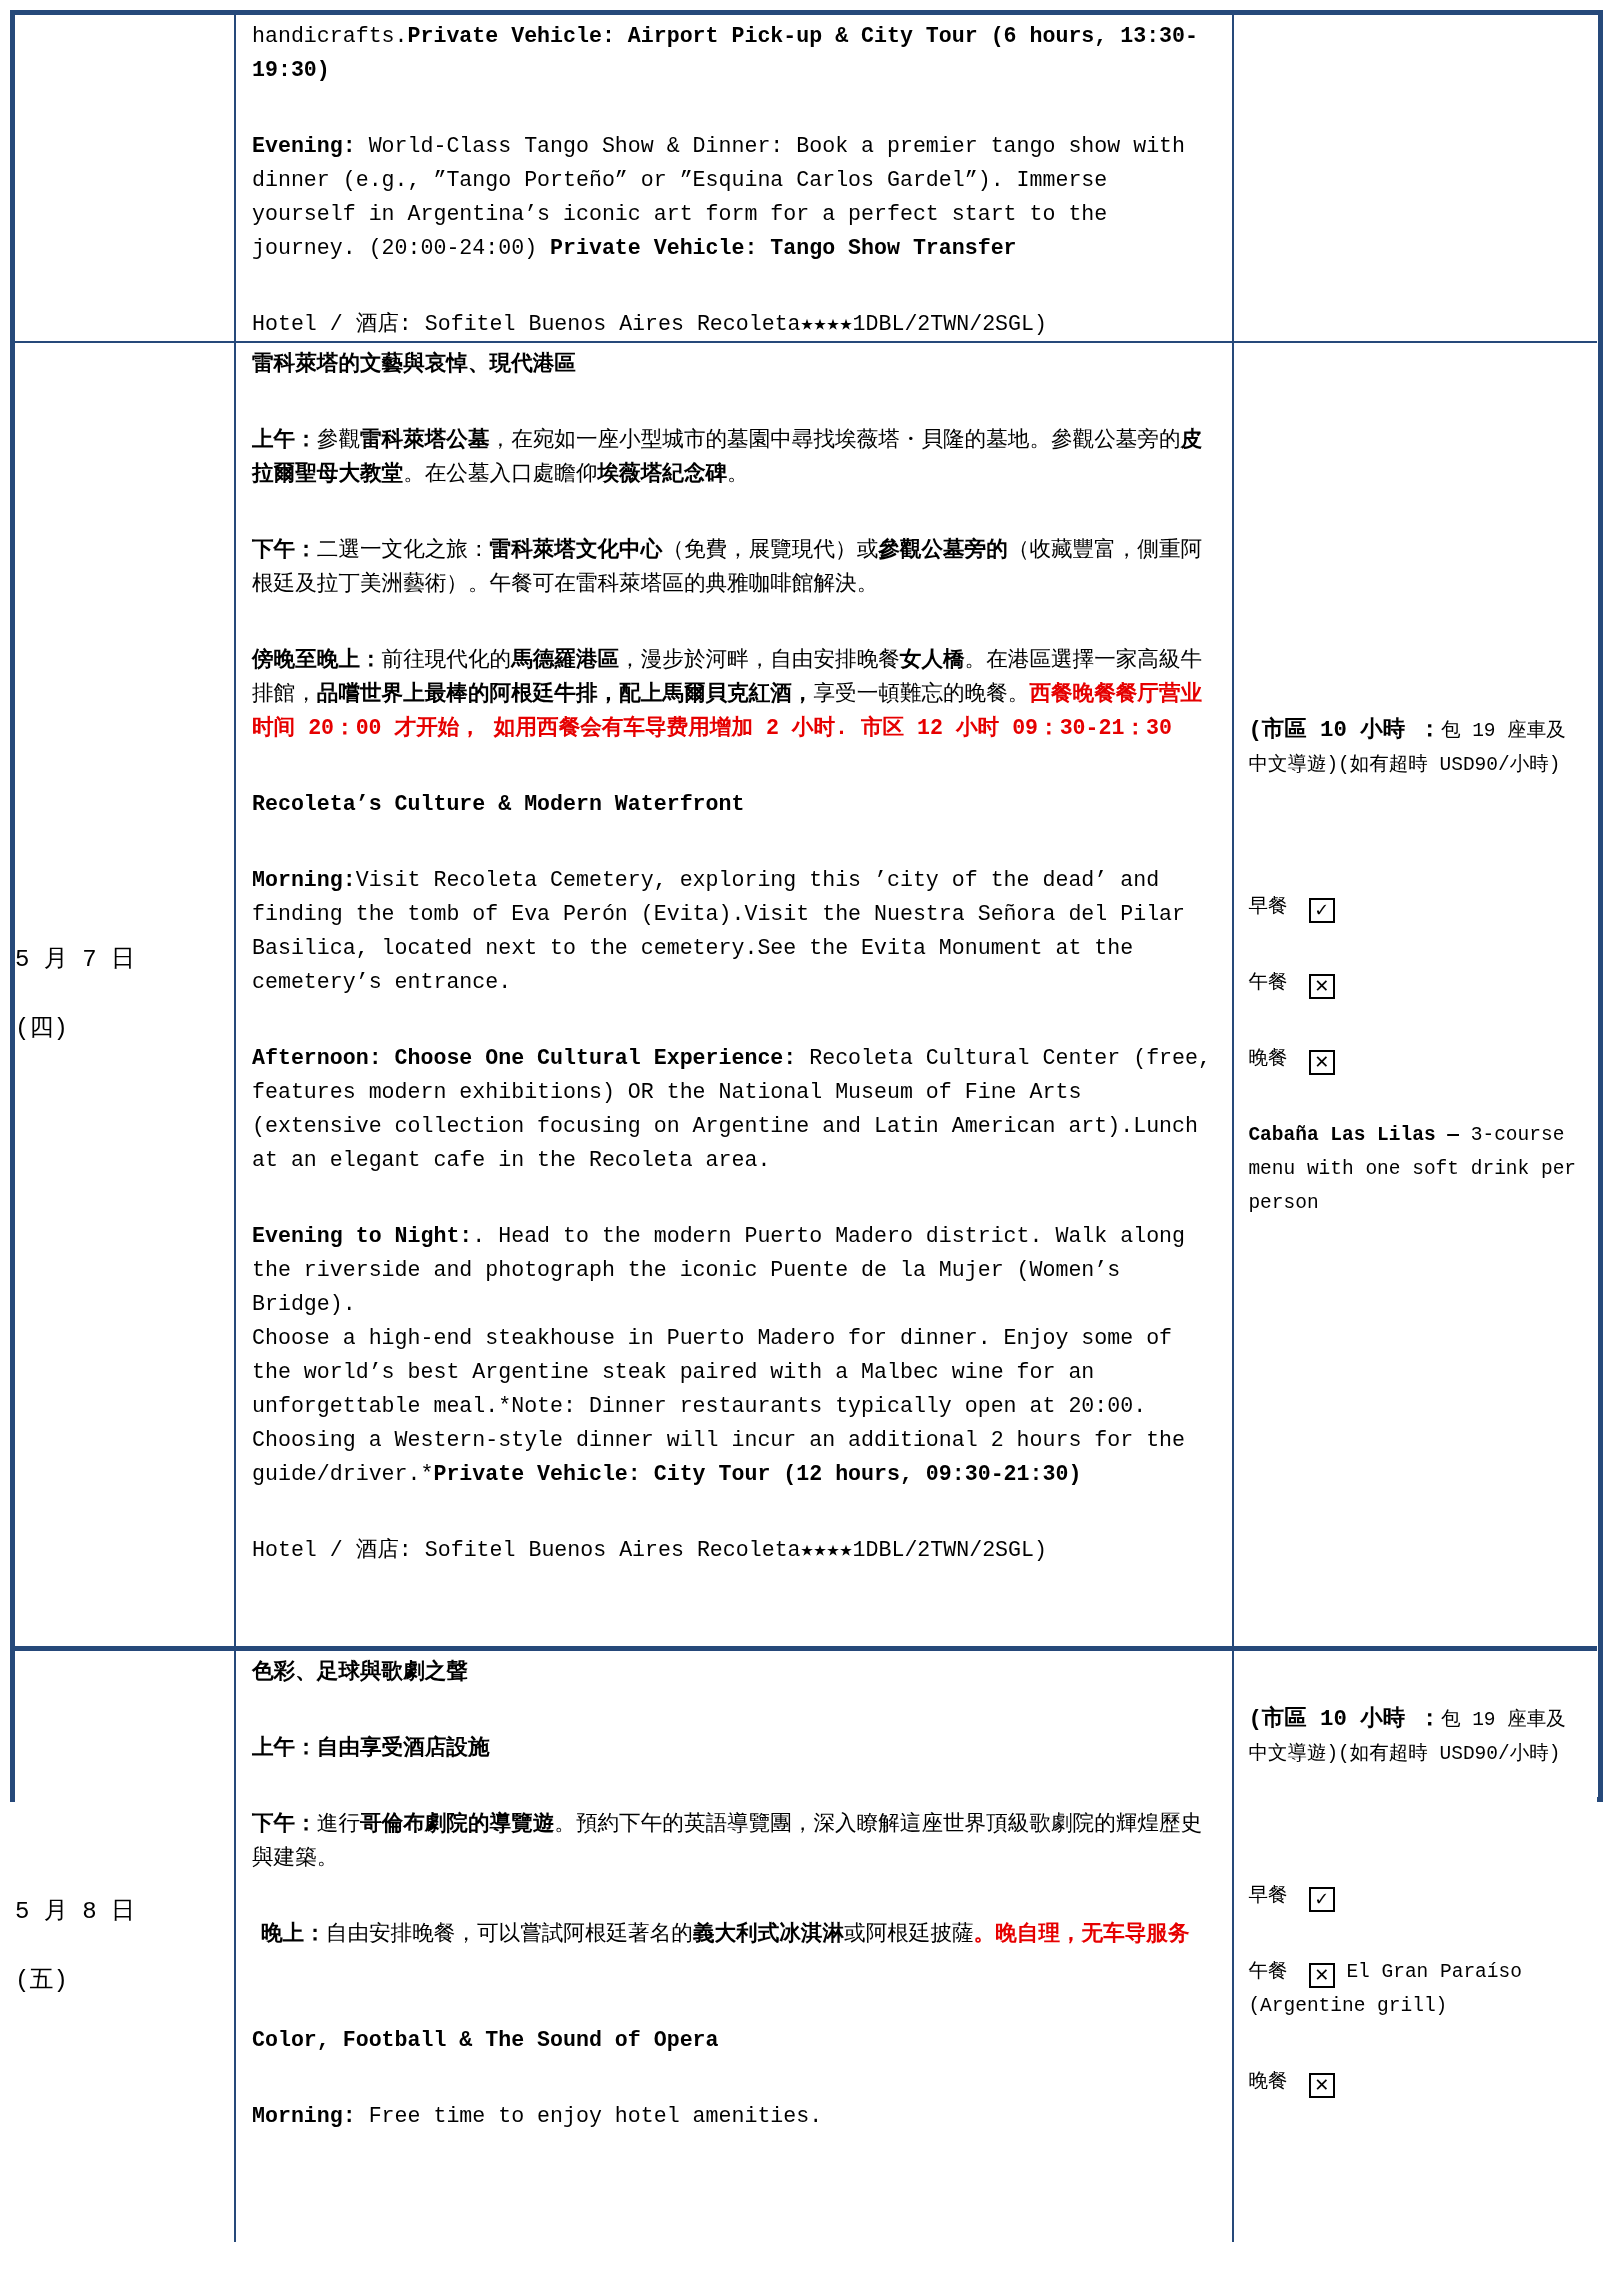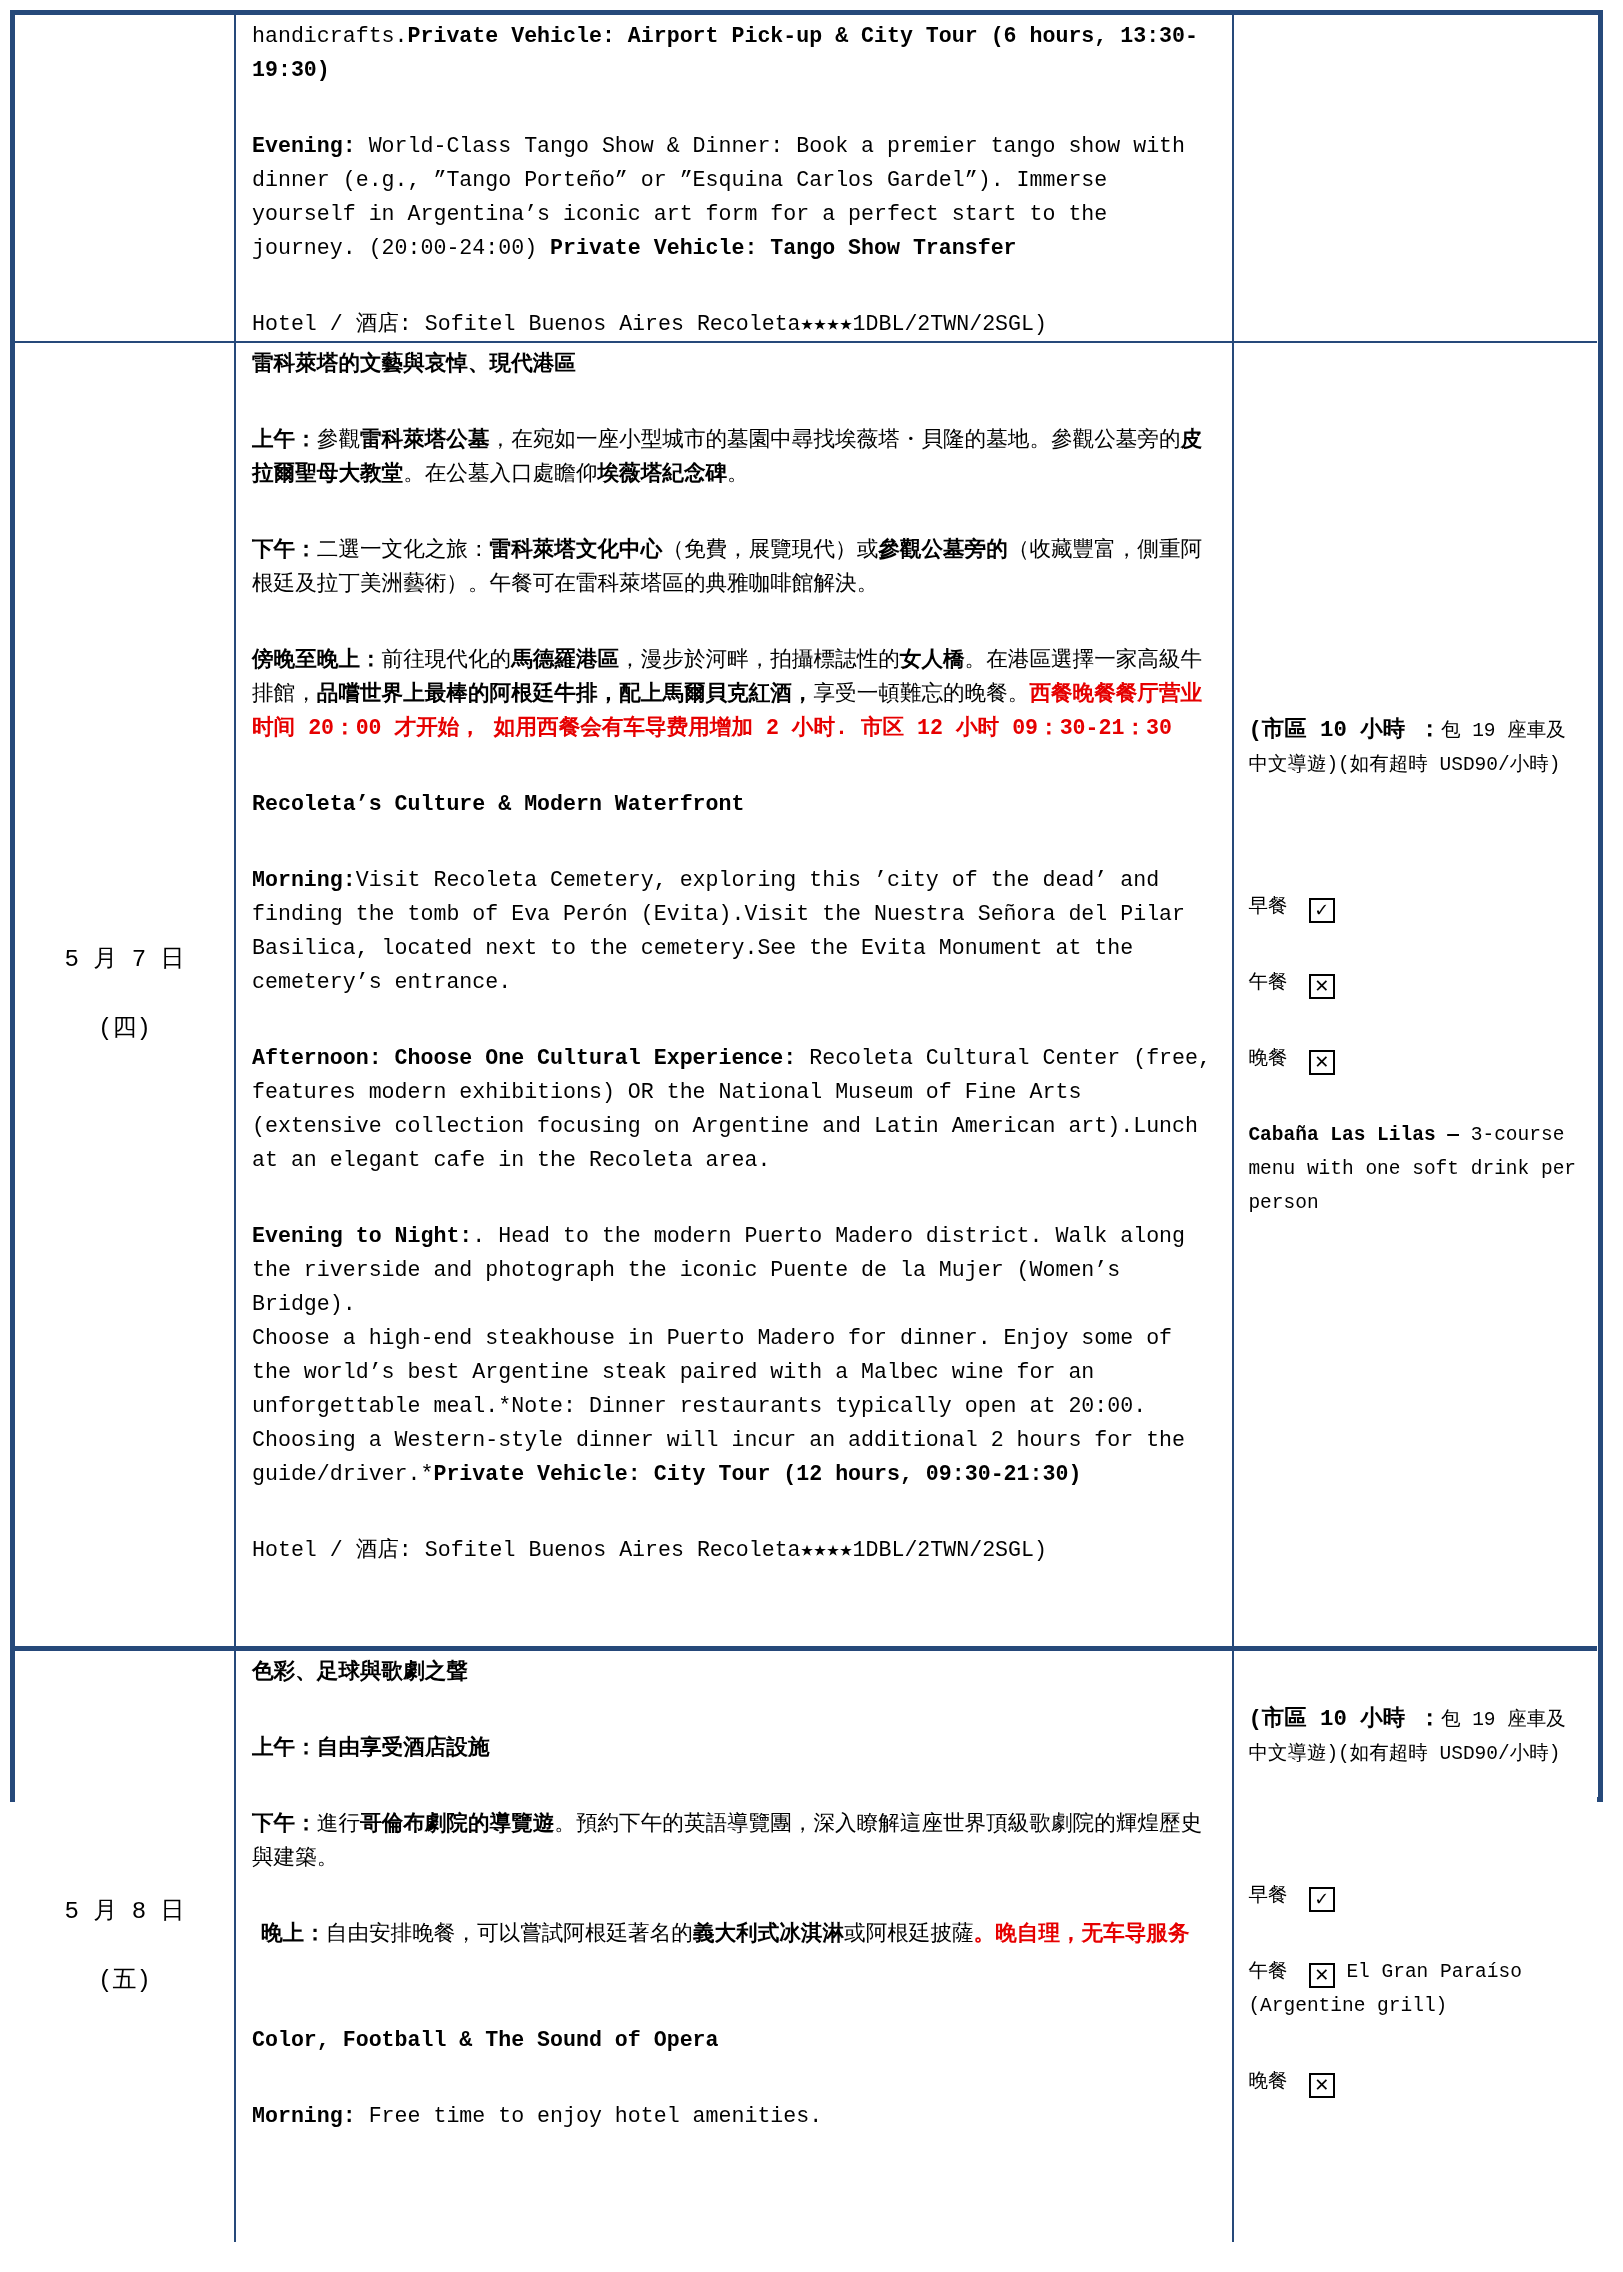--- a/index.html
+++ b/index.html
@@ -18,21 +18,21 @@
   .pt-tall{padding-top:364px;}
   .pt-short{padding-top:45px;}
   .para{margin:0 0 42px 0;}
   .para:last-child{margin-bottom:0;}
   .para.tight{margin-bottom:0;}
   .para.gapbig{margin-bottom:108px;margin-top:6px;}
   .para.gapmid{margin-bottom:72px;padding-left:9px;}
   .b{font-weight:bold;}
   .red{color:var(--red);}
   .notes .big{font-size:22.4px;}
-  .date-cell{display:flex;flex-direction:column;justify-content:center;align-items:center;
+  .date-cell{display:flex;flex-direction:column;justify-content:center;align-items:flex-start;
        font-size:24px;line-height:34px;}
   .date-cell p{margin:17.3px 0;}
   .cb{display:inline-block;width:21.6px;height:21.6px;border:2.2px solid #000;line-height:20px;
       text-align:center;font-size:18px;font-weight:bold;vertical-align:-3.6px;margin-left:10px;
       font-family:"DejaVu Sans","Liberation Sans",sans-serif;}
 </style>
 </head>
 <body>
 
 <div class="itinerary-table">
@@ -48,21 +48,21 @@
   <div class="cell col3 notes"></div>
 
   <div class="cell r2 date-cell">
     <p>5 月 7 日</p>
     <p>(四)</p>
   </div>
   <div class="cell r2 col2 desc">
       <p class="para"><span class="b">雷科萊塔的文藝與哀悼、現代港區</span></p>
       <p class="para"><span class="b">上午：</span><span class="">參觀</span><span class="b">雷科萊塔公墓</span><span class="">，在宛如一座小型城市的墓園中尋找埃薇塔・貝隆的墓地。參觀公墓旁的</span><span class="b">皮拉爾聖母大教堂</span><span class="">。在公墓入口處瞻仰</span><span class="b">埃薇塔紀念碑</span><span class="">。</span></p>
       <p class="para"><span class="b">下午：</span><span class="">二選一文化之旅：</span><span class="b">雷科萊塔文化中心</span><span class="">（免費，展覽現代）或</span><span class="b">參觀公墓旁的</span><span class="">（收藏豐富，側重阿根廷及拉丁美洲藝術）。午餐可在雷科萊塔區的典雅咖啡館解決。</span></p>
-      <p class="para"><span class="b">傍晚至晚上：</span><span class="">前往現代化的</span><span class="b">馬德羅港區</span><span class="">，漫步於河畔，拍攝標誌性的</span><span class="b">女人橋</span><span class="">。在港區選擇一家高級牛排館，</span><span class="b">品嚐世界上最棒的阿根廷牛排，配上馬爾貝克紅酒，</span><span class="">享受一頓難忘的晚餐。</span><span class="b red">西餐晚餐餐厅营业时间 20：00 才开始， 如用西餐会有车导费用增加 2 小时. 市区 12 小时 09：30-21：30</span></p>
+      <p class="para"><span class="b">傍晚至晚上：</span><span class="">前往現代化的</span><span class="b">馬德羅港區</span><span class="">，漫步於河畔，自由安排晚餐</span><span class="b">女人橋</span><span class="">。在港區選擇一家高級牛排館，</span><span class="b">品嚐世界上最棒的阿根廷牛排，配上馬爾貝克紅酒，</span><span class="">享受一頓難忘的晚餐。</span><span class="b red">西餐晚餐餐厅营业时间 20：00 才开始， 如用西餐会有车导费用增加 2 小时. 市区 12 小时 09：30-21：30</span></p>
       <p class="para"><span class="b">Recoleta’s Culture &amp; Modern Waterfront</span></p>
       <p class="para"><span class="b">Morning:</span><span class="">Visit Recoleta Cemetery, exploring this ’city of the dead’ and finding the tomb of Eva Perón (Evita).Visit the Nuestra Señora del Pilar Basilica, located next to the cemetery.See the Evita Monument at the cemetery’s entrance.</span></p>
       <p class="para"><span class="b">Afternoon: Choose One Cultural Experience: </span><span class="">Recoleta Cultural Center (free, features modern exhibitions) OR the National Museum of Fine Arts (extensive collection focusing on Argentine and Latin American art).Lunch at an elegant cafe in the Recoleta area.</span></p>
       <p class="para tight"><span class="b">Evening to Night:</span><span class="">. Head to the modern Puerto Madero district. Walk along the riverside and photograph the iconic Puente de la Mujer (Women’s Bridge).</span></p>
       <p class="para"><span class="">Choose a high-end steakhouse in Puerto Madero for dinner. Enjoy some of the world’s best Argentine steak paired with a Malbec wine for an unforgettable meal.*Note: Dinner restaurants typically open at 20:00. Choosing a Western-style dinner will incur an additional 2 hours for the guide/driver.*</span><span class="b">Private Vehicle: City Tour (12 hours, 09:30-21:30)</span></p>
       <p class="para"><span class="">Hotel / 酒店: Sofitel Buenos Aires Recoleta★★★★1DBL/2TWN/2SGL)</span></p>
     </div>
   <div class="cell r2 col3 notes pt-tall">
       <p class="para gapbig"><span class="b big">(市區 10 小時 ：</span><span class="">包 19 座車及中文導遊)(如有超時 USD90/小時)</span></p>
       <p class="para"><span class="">早餐 </span><span class="cb">✓</span></p>

